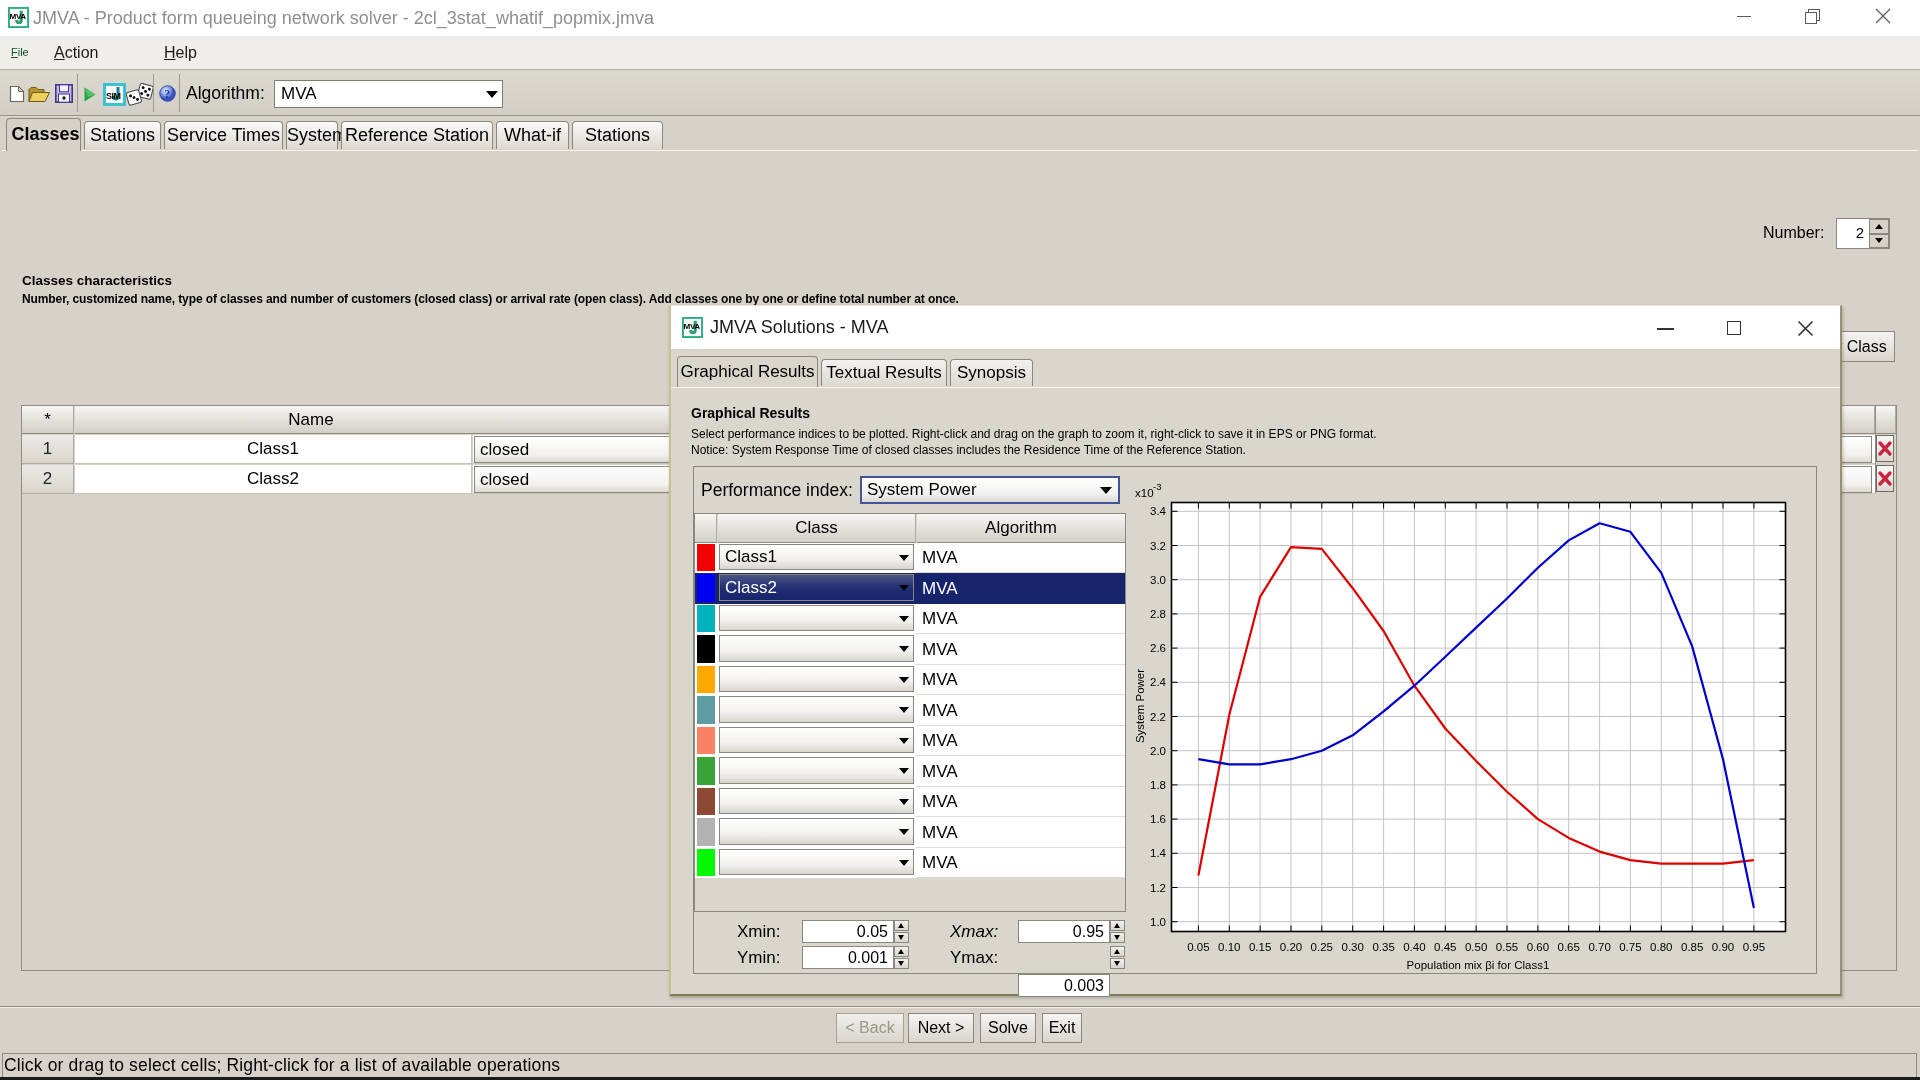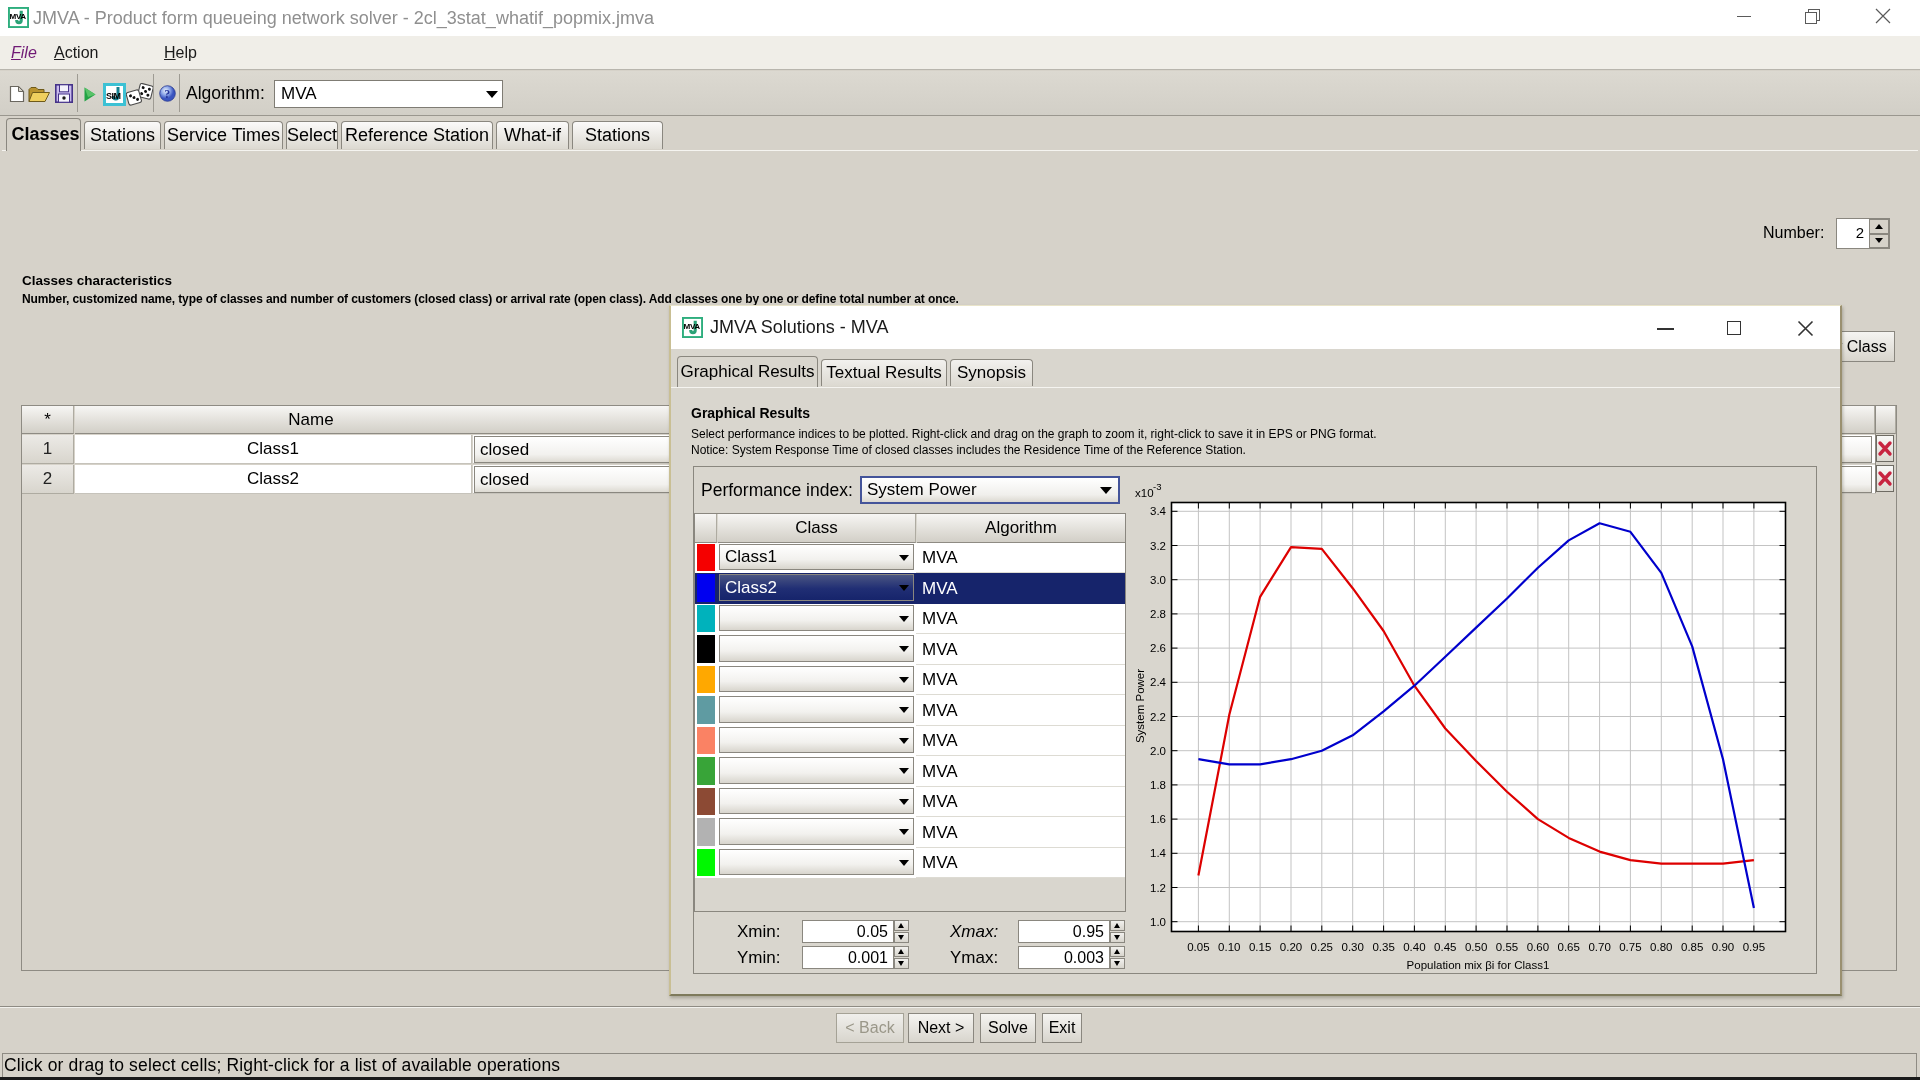--- a/index.html
+++ b/index.html
@@ -21,21 +21,21 @@
 <div class="abs" style="left:1737px;top:16px;width:14px;height:1px;background:#5a5a5a;"></div>
 <svg class="abs" style="left:1804px;top:8px" width="17" height="17" viewBox="0 0 17 17">
   <rect x="4.5" y="1.5" width="11" height="11" fill="none" stroke="#5a5a5a" stroke-width="1"></rect>
   <rect x="1.5" y="4.5" width="11" height="11" fill="#fff" stroke="#5a5a5a" stroke-width="1"></rect>
 </svg>
 <svg class="abs" style="left:1875px;top:8px" width="16" height="16" viewBox="0 0 16 16">
   <path d="M1 1 L15 15 M15 1 L1 15" stroke="#5a5a5a" stroke-width="1.2" fill="none"></path>
 </svg>
 
 <div class="abs" style="left:0;top:36px;width:1920px;height:34px;background:#f0eee8;border-bottom:1px solid #b8b5ad;"></div>
-<div class="txt" style="left:11px;top:36px;font-size:16px;line-height:33px;color:#701a75;font-style:italic;"><span style="text-decoration:underline">F</span>ile</div>
+<div class="txt" style="left:11px;top:36px;font-size:11px;line-height:33px;color:#14532d;"><span style="text-decoration:underline">F</span>ile</div>
 <div class="txt" style="left:54px;top:36px;font-size:16px;line-height:33px;color:#1a1a1a;"><span style="text-decoration:underline">A</span>ction</div>
 <div class="txt" style="left:122px;top:36px;font-size:16px;line-height:33px;color:#1a1a1a;margin-left:42px;"><span style="text-decoration:underline">H</span>elp</div>
 
 <div class="abs" style="left:0;top:71px;width:1920px;height:45px;background:linear-gradient(#dcd9d1,#d2cfc7);border-bottom:1px solid #9a978f;"></div>
 <svg class="abs" style="left:9px;top:85px" width="16" height="18" viewBox="0 0 16 18">
   <path d="M1.5 1.5 H9.5 L14.5 6.5 V16.5 H1.5 Z" fill="#ffffff" stroke="#6a675f" stroke-width="1.2"></path>
   <path d="M9.5 1.5 V6.5 H14.5 Z" fill="#d8d5cd" stroke="#6a675f" stroke-width="1"></path>
 </svg>
 <svg class="abs" style="left:28px;top:86px" width="22" height="17" viewBox="0 0 22 17">
   <path d="M1 15.5 L1 3.5 L3 1.5 L8 1.5 L10 3.5 L16 3.5 L16 6.5" fill="#b8922e" stroke="#6e5a1a" stroke-width="1"></path>
@@ -91,21 +91,21 @@
 <div class="abs" style="left:274px;top:80px;width:229px;height:28px;background:#fff;border:1px solid #7f7c74;"></div>
 <div class="txt" style="left:281px;top:80px;font-size:17px;line-height:27px;color:#000;">MVA</div>
 <div class="abs" style="left:486px;top:91px;width:0;height:0;border-left:6px solid transparent;border-right:6px solid transparent;border-top:7px solid #000;"></div>
 
 <div id="maintabs">
 <style>
 .tab { position:absolute; top:121px; height:28px; background:linear-gradient(#fbfaf9,#dcd9d1); border:1px solid #8a877f; border-bottom:none; border-radius:4px 4px 0 0; font-size:18px; color:#000; text-align:center; line-height:27px; }
 </style>
 <div class="tab" style="left:84px;width:77px;">Stations</div>
 <div class="tab" style="left:164px;width:119px;">Service Times</div>
-<div class="tab" style="left:286px;width:52px;">Select</div>
+<div class="tab" style="left:286px;width:52px;">System</div>
 <div class="tab" style="left:341px;width:152px;">Reference Station</div>
 <div class="tab" style="left:496px;width:73px;">What-if</div>
 <div class="tab" style="left:572px;width:91px;">Stations</div>
 <div class="tab" style="left:6px;top:118px;width:75px;height:33px;background:#d6d2c9;border-color:#8a877f;font-weight:bold;line-height:30px;z-index:3;text-indent:4px;">Classes</div>
 </div>
 
 <div class="abs" style="left:2px;top:150px;width:1916px;height:856px;background:#d6d2c9;border-top:1px solid #f5f4f0;"></div>
 
 <div class="txt" style="left:1763px;top:224px;font-size:16px;color:#000;">Number:</div>
 <div class="abs" style="left:1836px;top:218px;width:54px;height:31px;border:1px solid #8a877f;background:#fff;"></div>
@@ -312,21 +312,21 @@
 </div>
 <div class="slbl" style="left:950px;top:922px;font-style:italic;">Xmax:</div>
 <div class="sbox" style="left:1018px;top:920px;">0.95</div>
 <div class="sbtns" style="left:1110px;top:920px;">
   <div class="sbtn" style="top:0;"></div>
       <div class="sbtn" style="top:12px;"></div>
   <div class="abs" style="left:4px;top:3px;border-left:3.5px solid transparent;border-right:3.5px solid transparent;border-bottom:5px solid #000;"></div>
   <div class="abs" style="left:4px;top:15px;border-left:3.5px solid transparent;border-right:3.5px solid transparent;border-top:5px solid #000;"></div>
 </div>
 <div class="slbl" style="left:950px;top:948px;">Ymax:</div>
-<div class="sbox" style="left:1018px;top:946px;text-align:right;">0.003</div>
+<div class="sbox" style="left:1018px;top:974px;text-align:right;">0.003</div>
 <div class="sbtns" style="left:1110px;top:946px;">
   <div class="sbtn" style="top:0;"></div>
       <div class="sbtn" style="top:12px;"></div>
   <div class="abs" style="left:4px;top:3px;border-left:3.5px solid transparent;border-right:3.5px solid transparent;border-bottom:5px solid #000;"></div>
   <div class="abs" style="left:4px;top:15px;border-left:3.5px solid transparent;border-right:3.5px solid transparent;border-top:5px solid #000;"></div>
 </div>
 
 <svg id="chart" class="abs" style="left:1130px;top:475px;" width="700" height="505" viewBox="1130 475 700 505" font-family="Liberation Sans, sans-serif">
 <rect x="1171.5" y="502.5" width="614.0" height="429.0" fill="#ffffff" stroke="none"></rect>
 <path d="M1198.4 502.5 V931.5 M1229.3 502.5 V931.5 M1260.1 502.5 V931.5 M1291.0 502.5 V931.5 M1321.8 502.5 V931.5 M1352.7 502.5 V931.5 M1383.6 502.5 V931.5 M1414.4 502.5 V931.5 M1445.3 502.5 V931.5 M1476.1 502.5 V931.5 M1507.0 502.5 V931.5 M1537.9 502.5 V931.5 M1568.7 502.5 V931.5 M1599.6 502.5 V931.5 M1630.4 502.5 V931.5 M1661.3 502.5 V931.5 M1692.2 502.5 V931.5 M1723.0 502.5 V931.5 M1753.9 502.5 V931.5 M1171.5 921.7 H1785.5 M1171.5 887.5 H1785.5 M1171.5 853.3 H1785.5 M1171.5 819.1 H1785.5 M1171.5 784.9 H1785.5 M1171.5 750.7 H1785.5 M1171.5 716.5 H1785.5 M1171.5 682.3 H1785.5 M1171.5 648.1 H1785.5 M1171.5 613.9 H1785.5 M1171.5 579.7 H1785.5 M1171.5 545.5 H1785.5 M1171.5 511.3 H1785.5" stroke="#c3c3c3" stroke-width="1" fill="none"></path>

